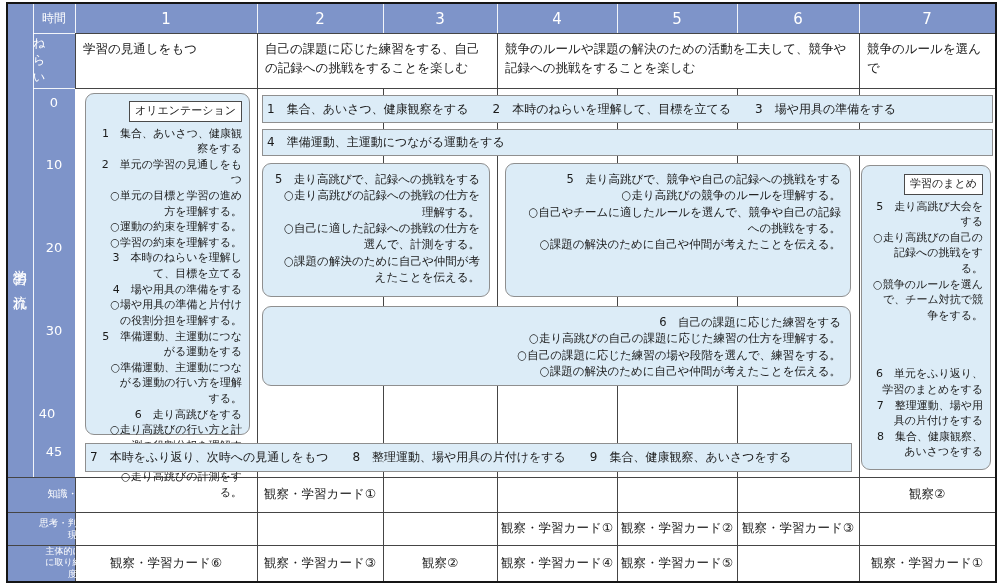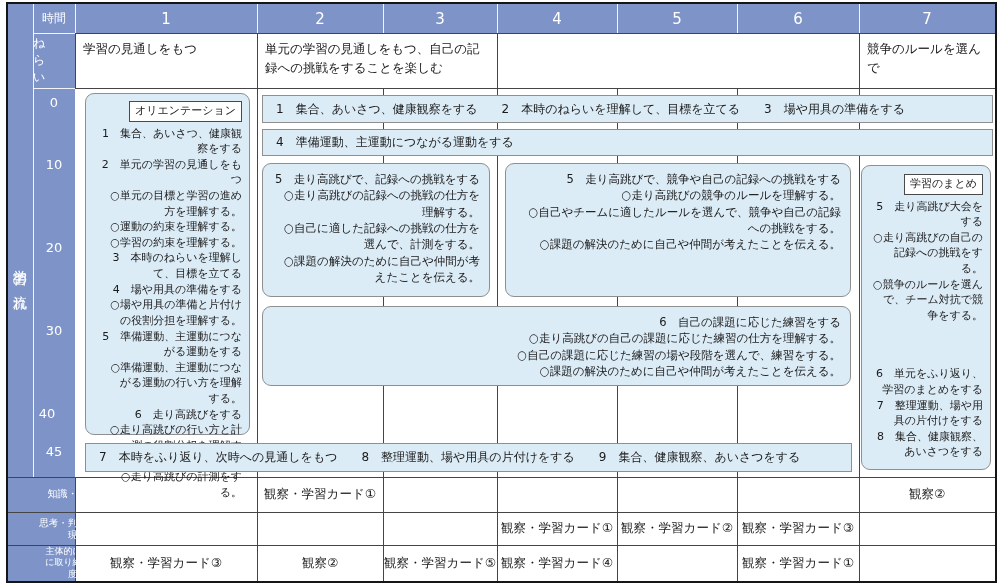--- a/index.html
+++ b/index.html
@@ -9,21 +9,21 @@
   .blue{background:#7e94c9;}
   .wt{color:#ffffff;}
   .center{display:flex;align-items:center;justify-content:center;}
   .frame{border:2px solid #151515;pointer-events:none;}
   .hl{background:#454545;height:1px;}
   .vl{background:#454545;width:1px;}
   .whl{background:rgba(255,255,255,.9);height:1px;}
   .wvl{background:rgba(255,255,255,.9);width:1px;}
   .box{background:#dcecf7;border:1.5px solid #8f8f8f;border-radius:9px;}
   .band{background:#dcecf7;border:1.5px solid #8f8f8f;display:flex;align-items:center;
-        font-size:12px;padding-left:13px;white-space:nowrap;}
+        font-size:12px;padding-left:4px;white-space:nowrap;}
   .hdr-num{font-size:15px;}
   .aim{font-size:12.5px;line-height:1.5;padding:7px 8px;}
   .vtext{writing-mode:vertical-rl;letter-spacing:3px;font-size:14px;}
   .tmark{font-size:13px;text-align:center;}
   .it{padding-left:1em;text-indent:-1em;line-height:1.42;text-align:right;}
   .sub1{margin-left:.65em;}
   .sub2{margin-left:1em;}
   .titlebox{display:inline-block;background:#fff;border:1px solid #4a4a4a;
             padding:1px 5px 2px 5px;margin:1px 0 4px 1px;text-indent:0;}
   .o-box{font-size:11px;padding:6px 7px;}
@@ -83,21 +83,22 @@
   <div class="abs wt center hdr-num" style="left:75px;top:4px;width:182px;height:29px;">1</div>
   <div class="abs wt center hdr-num" style="left:257px;top:4px;width:126px;height:29px;">2</div>
   <div class="abs wt center hdr-num" style="left:383px;top:4px;width:114px;height:29px;">3</div>
   <div class="abs wt center hdr-num" style="left:497px;top:4px;width:120px;height:29px;">4</div>
   <div class="abs wt center hdr-num" style="left:617px;top:4px;width:120px;height:29px;">5</div>
   <div class="abs wt center hdr-num" style="left:737px;top:4px;width:122px;height:29px;">6</div>
   <div class="abs wt center hdr-num" style="left:859px;top:4px;width:136px;height:29px;">7</div>
 
   <div class="abs wt center" style="left:33px;top:33px;width:22px;height:55px;font-size:12px;">ねらい</div>
   <div class="abs aim" style="left:75px;top:33px;width:182px;height:55px;">学習の見通しをもつ</div>
-  <div class="abs aim" style="left:257px;top:33px;width:240px;height:55px;">単元の学習の見通しをもつ、自己の記録への挑戦をすることを楽しむ</div>
+  <div class="abs aim" style="left:257px;top:33px;width:240px;height:55px;">自己の課題に応じた練習をする、自己の記録への挑戦をすることを楽しむ</div>
+  <div class="abs aim" style="left:497px;top:33px;width:362px;height:55px;">競争のルールや課題の解決のための活動を工夫して、競争や記録への挑戦をすることを楽しむ</div>
   <div class="abs aim" style="left:859px;top:33px;width:136px;height:55px;">競争のルールを選んで</div>
 
   <div class="abs wt center vtext" style="left:8px;top:88px;width:25px;height:389px;">学習の流れ</div>
   <div class="abs wt tmark" style="left:33px;top:95px;width:42px;">0</div>
   <div class="abs wt tmark" style="left:33px;top:157px;width:42px;">10</div>
   <div class="abs wt tmark" style="left:33px;top:240px;width:42px;">20</div>
   <div class="abs wt tmark" style="left:33px;top:323px;width:42px;">30</div>
   <div class="abs wt tmark" style="left:33px;top:406px;width:28px;">40</div>
   <div class="abs wt tmark" style="left:33px;top:444px;width:42px;">45</div>
 
@@ -171,23 +172,24 @@
   <div class="abs arow" style="left:75px;top:512px;width:920px;height:33px;">
     <div class="acell"></div>
     <div class="acell"></div>
     <div class="acell"></div>
     <div class="acell">観察・学習カード①</div>
     <div class="acell">観察・学習カード②</div>
     <div class="acell">観察・学習カード③</div>
     <div class="acell"></div>
   </div>
   <div class="abs arow" style="left:75px;top:545px;width:920px;height:36px;">
+    <div class="acell">観察・学習カード⑥</div>
     <div class="acell">観察・学習カード③</div>
     <div class="acell">観察②</div>
+    <div class="acell">観察・学習カード④</div>
     <div class="acell">観察・学習カード⑤</div>
-    <div class="acell">観察・学習カード④</div>
     <div class="acell"></div>
     <div class="acell">観察・学習カード①</div>
   </div>
 
   <div class="abs frame" style="left:6px;top:2px;width:991px;height:581px;"></div>
 
 </div>
 
 </body></html>

